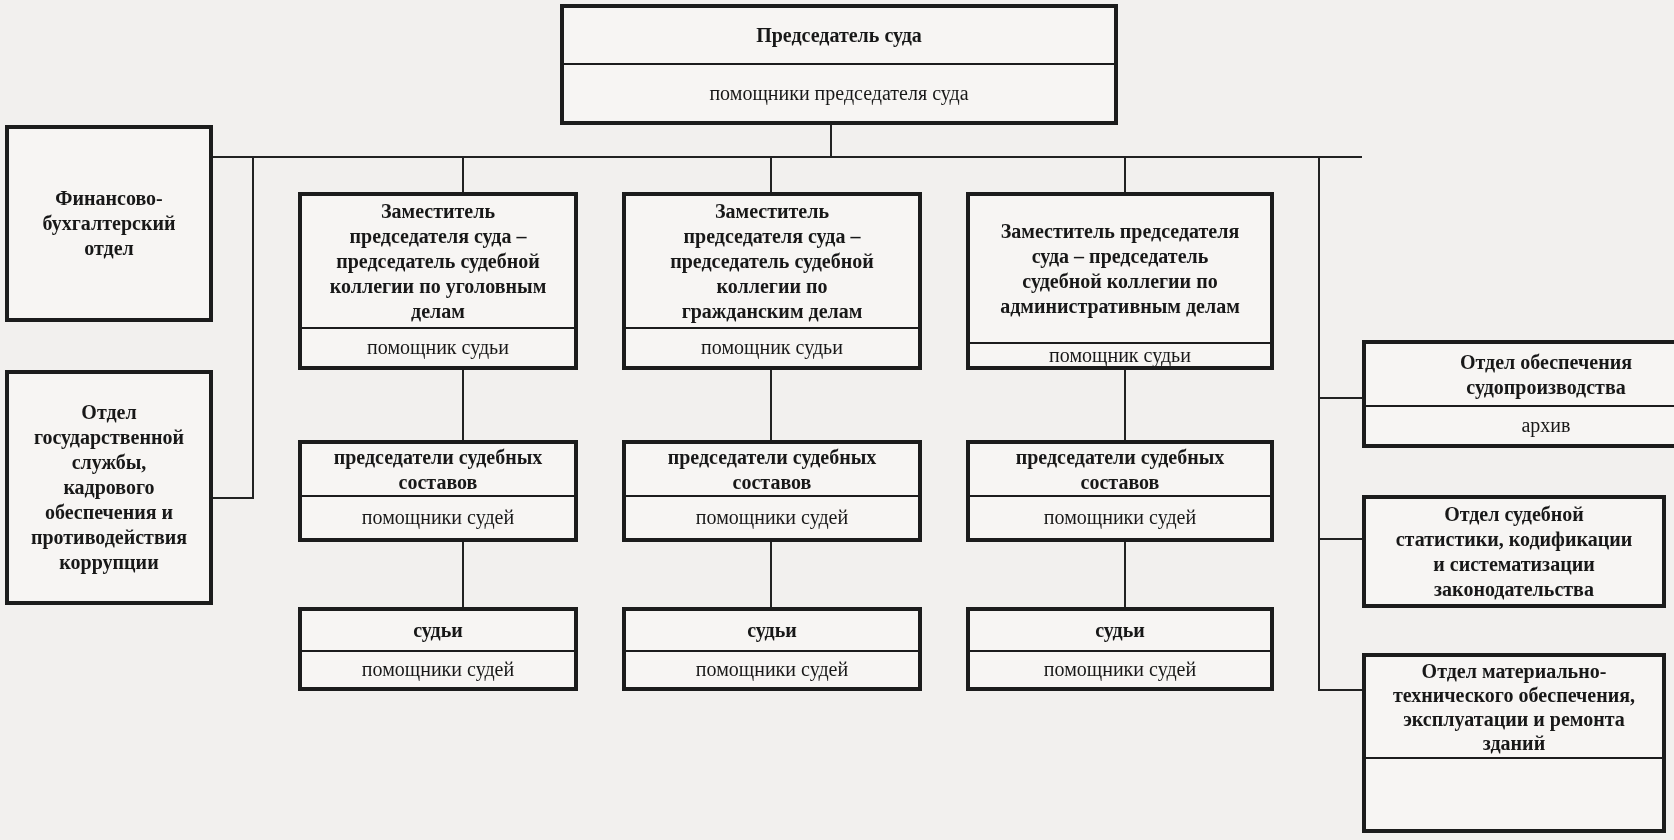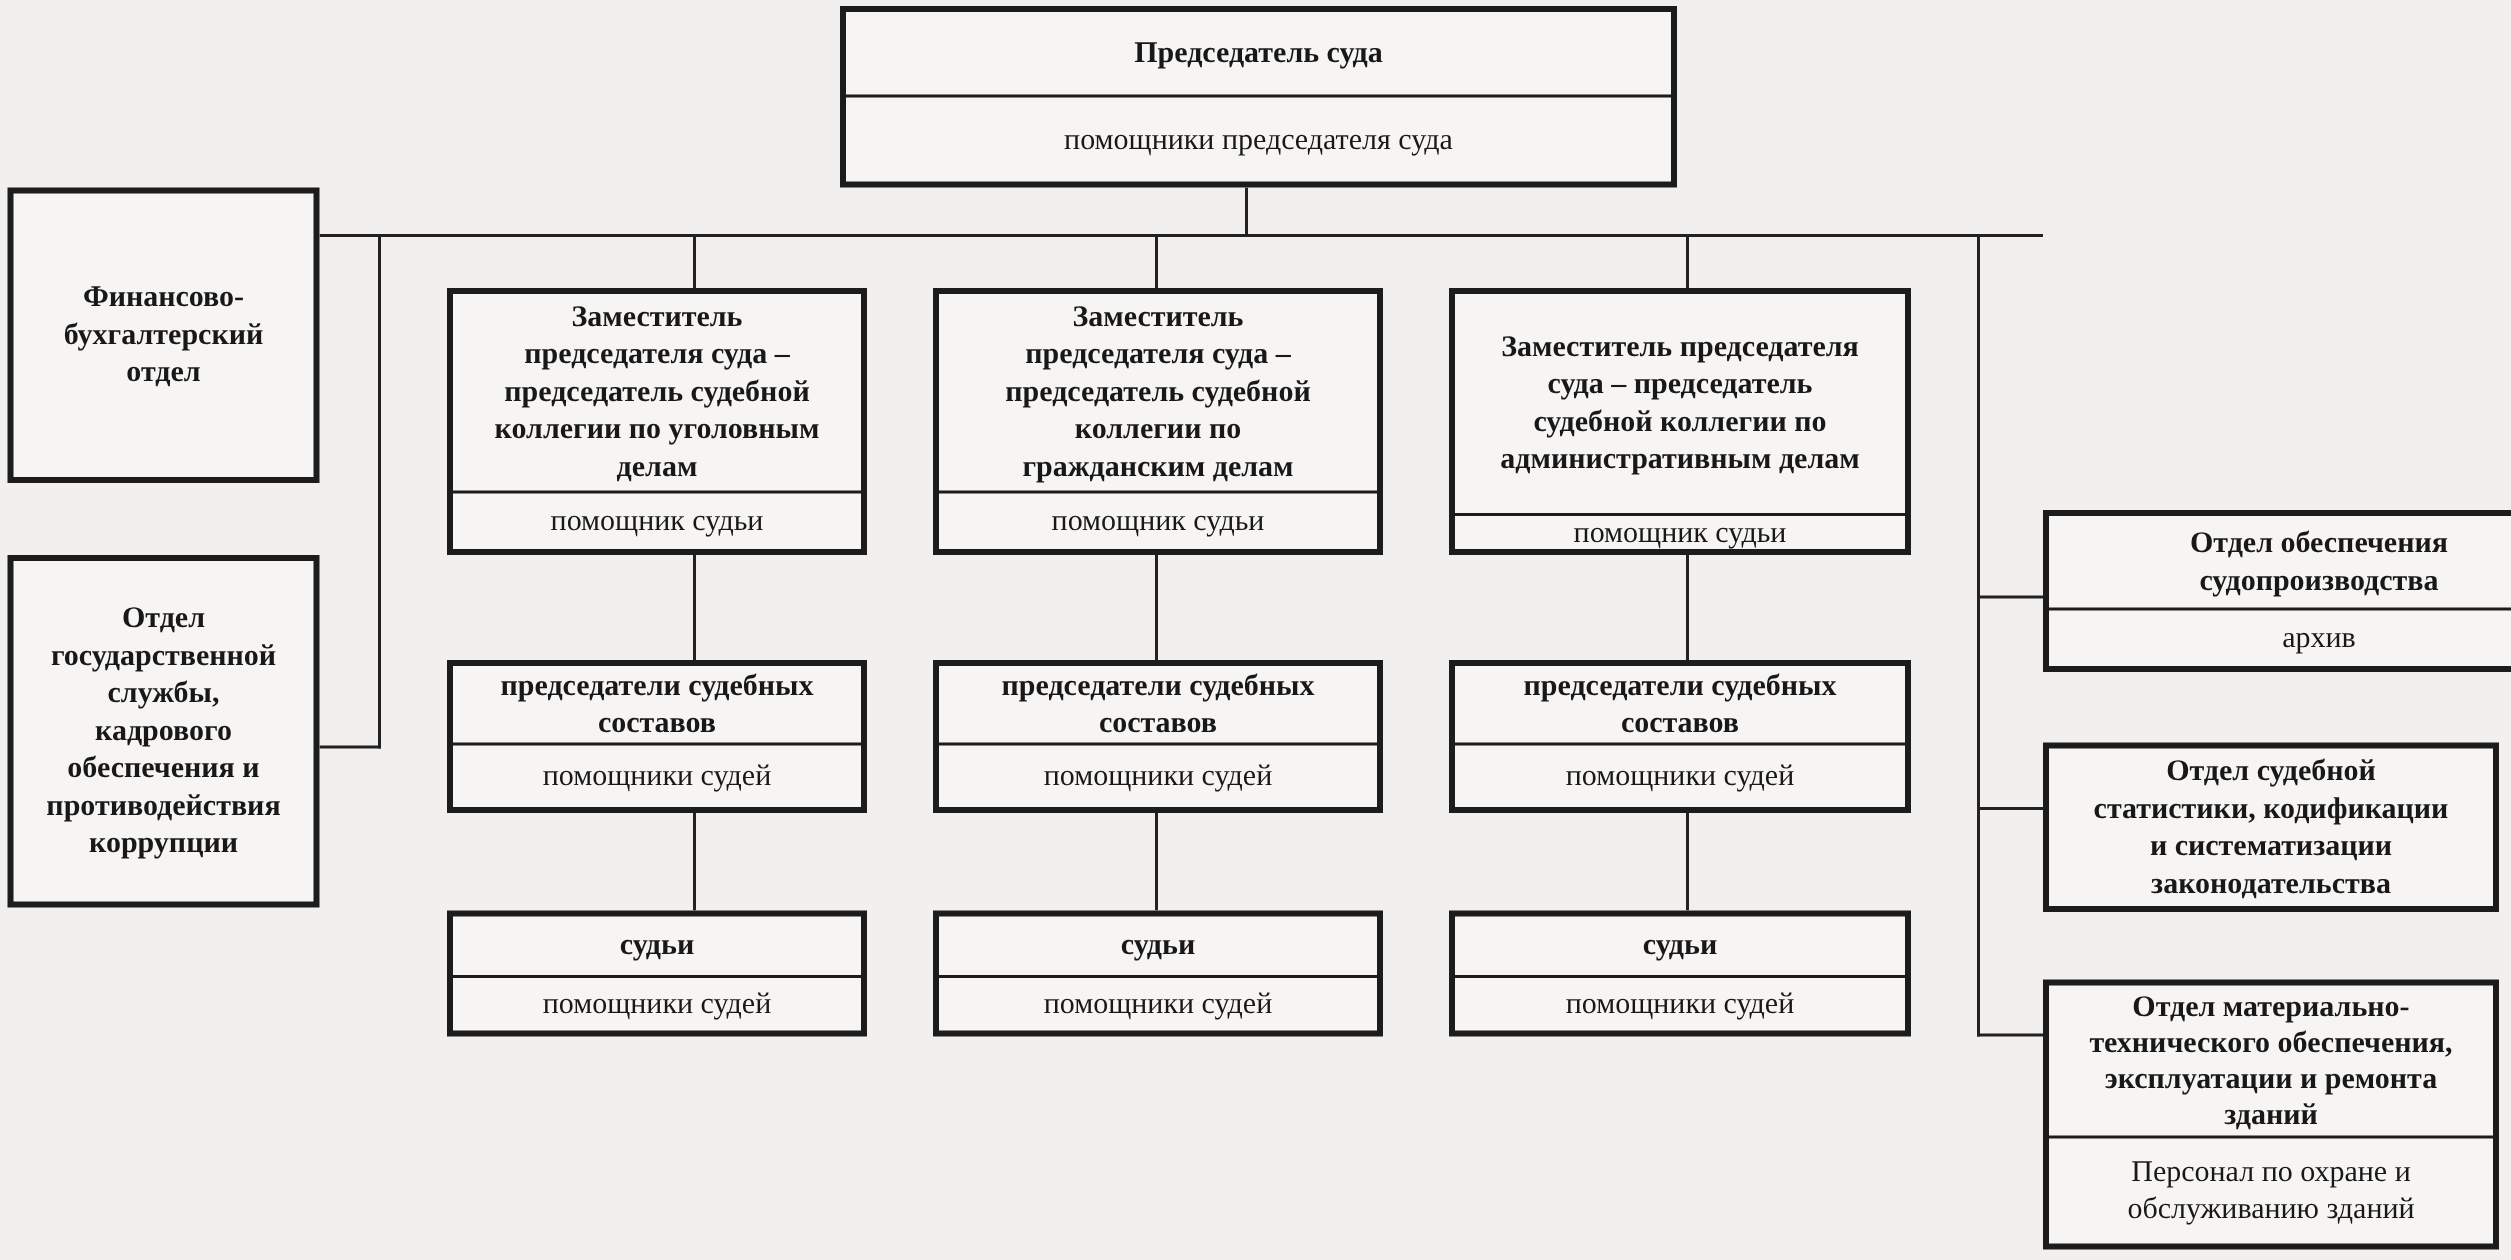--- a/index.html
+++ b/index.html
@@ -233,19 +233,15 @@
   </div>
 
   <div class="node" style="left:1362px; top:653px; width:304px; height:180px;">
     <div class="seg title" style="height:100px;">
         <span style="line-height:24px;">Отдел материально-
 технического обеспечения,
 эксплуатации и ремонта
 зданий</span>
       </div>
     <div class="divider"></div>
-    <div class="seg grow">
-        <span>Персонал по охране и
-обслуживанию зданий</span>
-      </div>
   </div>
 
 </div>
 
 </body></html>

